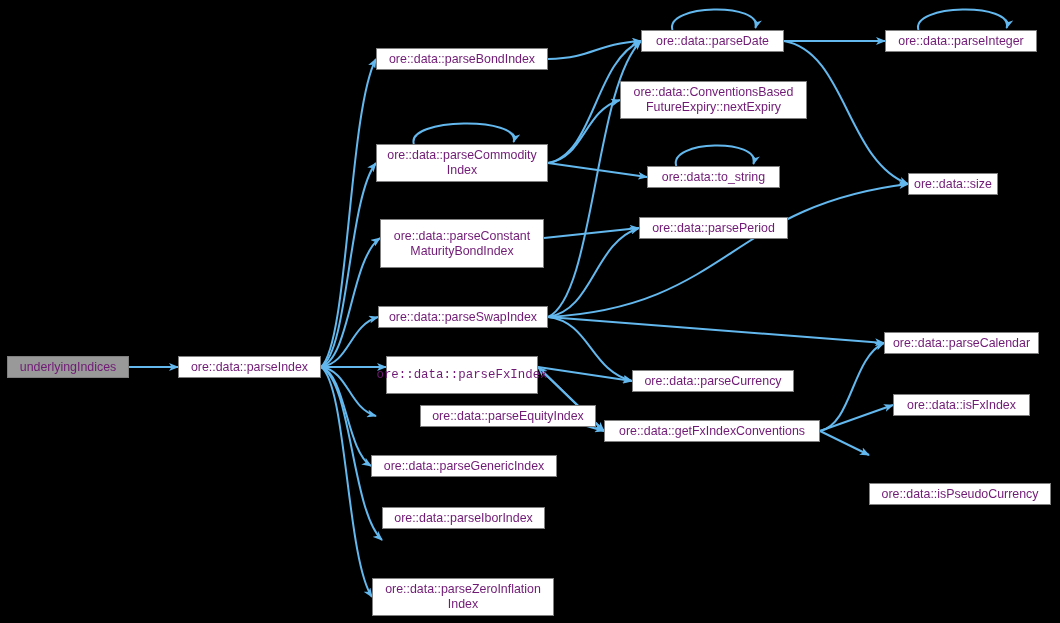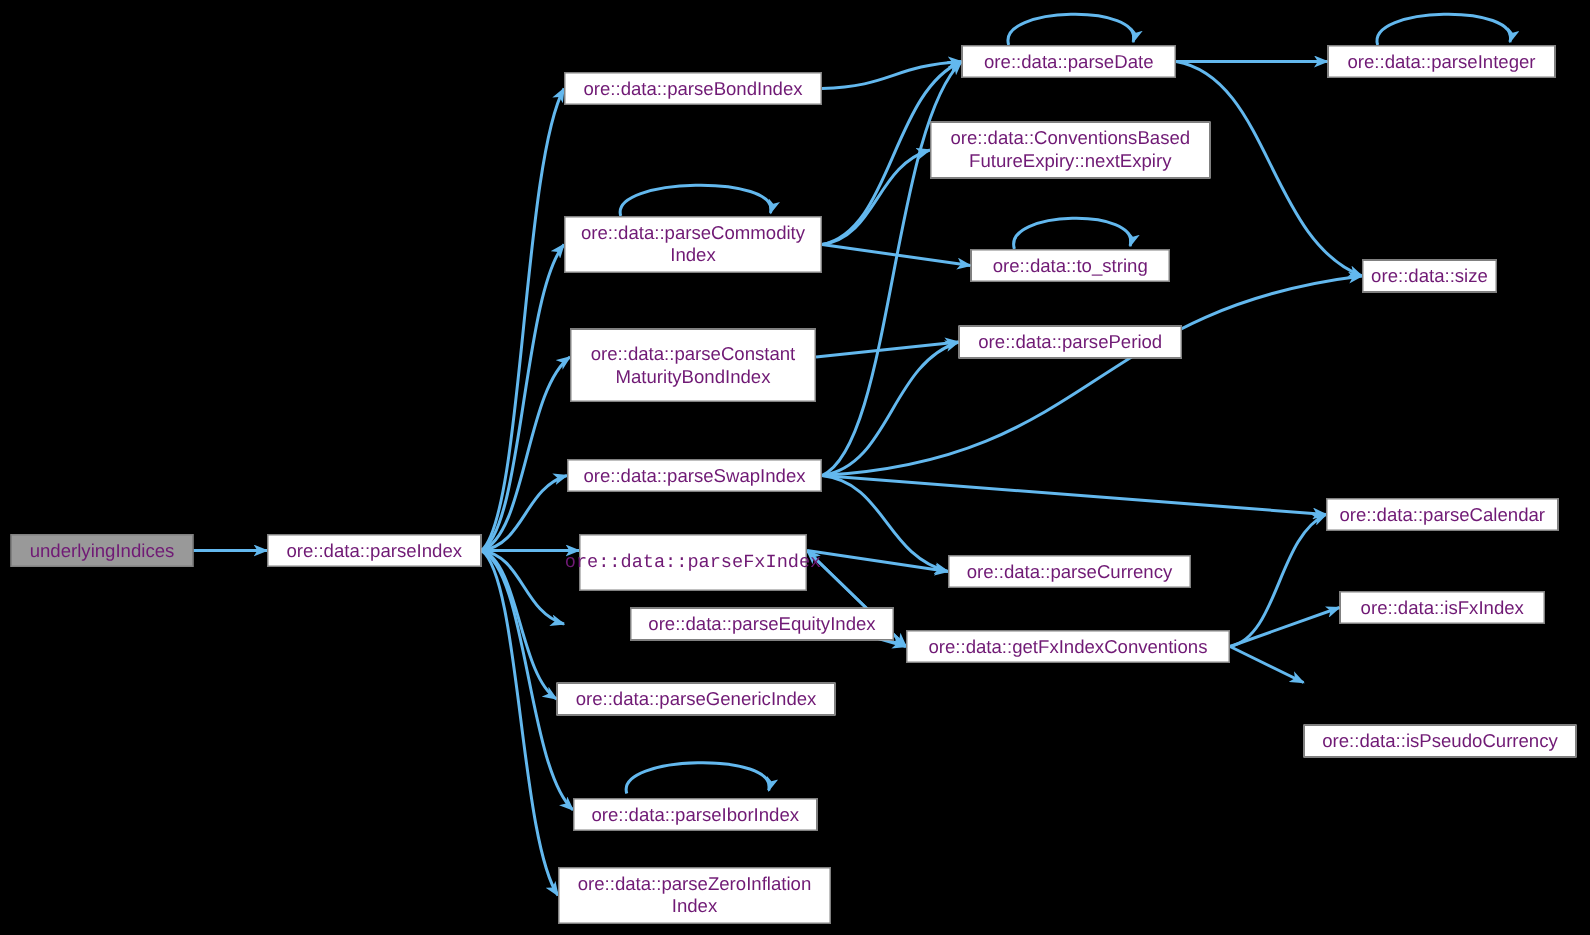--- a/index.html
+++ b/index.html
@@ -83,21 +83,21 @@
     <div class="node" style="left: 376px; top: 48px; width: 172px; height: 22px;">ore::data::parseBondIndex</div>
     <div class="node" style="left: 178px; top: 356px; width: 143px; height: 22px;">ore::data::parseIndex</div>
     <div class="node" style="left: 376px; top: 144px; width: 172px; height: 38px;">ore::data::parseCommodity
 Index</div>
     <div class="node" style="left: 380px; top: 219px; width: 164px; height: 49px;">ore::data::parseConstant
 MaturityBondIndex</div>
     <div class="node" style="left: 378px; top: 306px; width: 170px; height: 22px;">ore::data::parseSwapIndex</div>
     <div class="node" style="left: 386px; top: 356px; width: 152px; height: 38px; font-family: Liberation Mono, monospace;">ore::data::parseFxIndex</div>
     <div class="node" style="left: 376px; top: 405px; width: 176px; height: 22px; margin-left: 44px;">ore::data::parseEquityIndex</div>
     <div class="node" style="left: 371px; top: 455px; width: 186px; height: 22px;">ore::data::parseGenericIndex</div>
-    <div class="node" style="left: 382px; top: 532px; width: 163px; height: 22px;">ore::data::parseIborIndex</div>
+    <div class="node" style="left: 382px; top: 507px; width: 163px; height: 22px;">ore::data::parseIborIndex</div>
     <div class="node" style="left: 372px; top: 578px; width: 182px; height: 38px;">ore::data::parseZeroInflation
 Index</div>
     <div class="node" style="left: 641px; top: 30px; width: 143px; height: 22px;">ore::data::parseDate</div>
     <div class="node" style="left: 620px; top: 81px; width: 187px; height: 38px;">ore::data::ConventionsBased
 FutureExpiry::nextExpiry</div>
     <div class="node" style="left: 647px; top: 166px; width: 133px; height: 22px;">ore::data::to_string</div>
     <div class="node" style="left: 639px; top: 217px; width: 149px; height: 22px;">ore::data::parsePeriod</div>
     <div class="node" style="left: 632px; top: 370px; width: 162px; height: 22px;">ore::data::parseCurrency</div>
     <div class="node" style="left: 604px; top: 420px; width: 216px; height: 22px;">ore::data::getFxIndexConventions</div>
     <div class="node" style="left: 885px; top: 30px; width: 152px; height: 22px;">ore::data::parseInteger</div>

